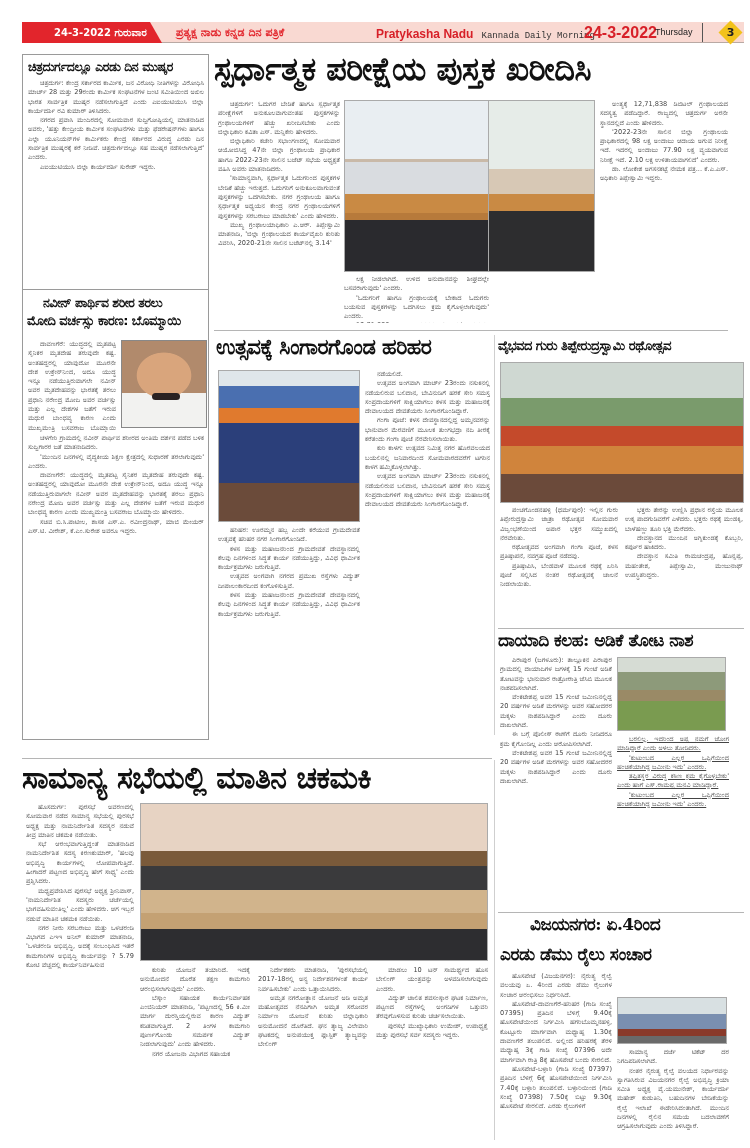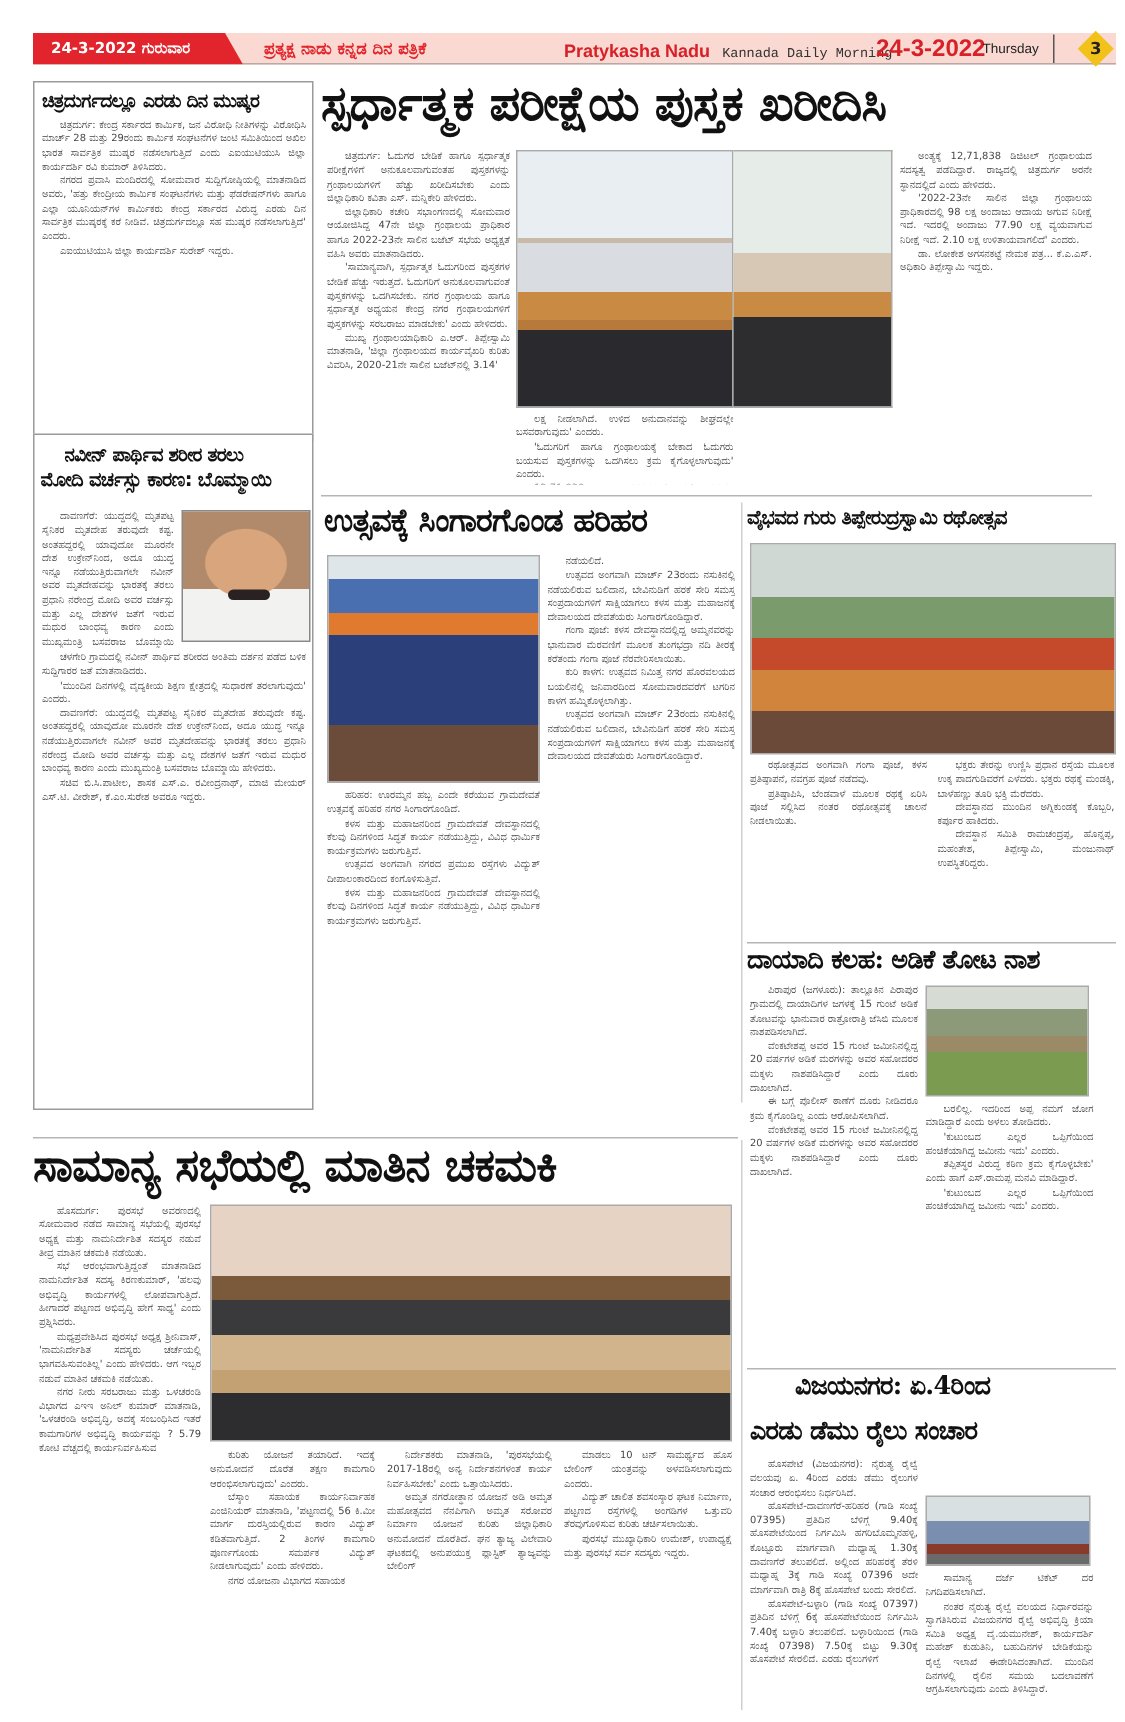--- a/index.html
+++ b/index.html
@@ -1,21 +1,21 @@
 <!DOCTYPE html>
 <html><head>
 <meta charset="utf-8">
 <style>
   * { box-sizing: border-box; margin: 0; padding: 0; }
   html, body { width: 750px; height: 1148px; background: #ffffff; overflow: hidden; }
   body { font-family: "DejaVu Sans", sans-serif; color: #222; position: relative; }
 
   
   .masthead { position: absolute; top: 22px; left: 22px; width: 722px; height: 21px; background: #f9d9d2; border-bottom: 1px solid #b9a9a4; }
-  .mh-date { position: absolute; left: 0; top: 0; height: 21px; width: 140px; background: #e2252c; color: #fff; font-weight: bold; font-size: 10px; line-height: 21px; padding-left: 12px; clip-path: polygon(0 0, 128px 0, 140px 100%, 0 100%); font-family: "DejaVu Sans", sans-serif; }
+  .mh-date { position: absolute; left: 0; top: 0; height: 21px; width: 140px; background: #e2252c; color: #fff; font-weight: bold; font-size: 10px; line-height: 21px; padding-left: 32px; clip-path: polygon(0 0, 128px 0, 140px 100%, 0 100%); font-family: "DejaVu Sans", sans-serif; }
   .mh-kn-title { position: absolute; left: 154px; top: 0; line-height: 21px; font-size: 11px; color: #e2252c; font-weight: bold; }
   .mh-en { position: absolute; left: 354px; top: 0; line-height: 21px; }
   .mh-en-name { color: #d72028; font-weight: bold; font-size: 12px; font-family: "Liberation Sans", sans-serif; }
   .mh-en-sub { color: #333; font-size: 9px; margin-left: 3px; font-family: Liberation Mono, monospace; }
   .mh-en-date { position: absolute; left: 562px; top: 0; line-height: 21px; color: #d72028; font-weight: bold; font-size: 16px; font-family: "Liberation Sans", sans-serif; }
   .mh-day { position: absolute; left: 633px; top: 0; line-height: 21px; font-size: 9px; color: #222; font-family: "Liberation Sans", sans-serif; }
   .mh-sep { position: absolute; left: 680px; top: 1px; width: 1px; height: 19px; background: #555; }
   .mh-page { position: absolute; left: 700px; top: 2px; width: 17px; height: 17px; transform: rotate(45deg); background: #f2c21b; }
   .mh-page span { display: block; transform: rotate(-45deg); text-align: center; line-height: 17px; font-size: 11px; font-weight: bold; color: #222; }
 
@@ -136,20 +136,21 @@
     <p>ಉತ್ಸವದ ಅಂಗವಾಗಿ ಮಾರ್ಚ್ 23ರಂದು ನಸುಕಿನಲ್ಲಿ ನಡೆಯಲಿರುವ ಬಲಿದಾನ, ಬೇವಿನುಡಿಗೆ ಹರಕೆ ಸೇರಿ ಸಮಸ್ತ ಸಂಪ್ರದಾಯಗಳಿಗೆ ಸಾಕ್ಷಿಯಾಗಲು ಕಳಸ ಮತ್ತು ಮಹಾಜನಕ್ಕೆ ದೇವಾಲಯದ ದೇವತೆಯರು ಸಿಂಗಾರಗೊಂಡಿದ್ದಾರೆ.</p>
   </div>
 </div>
 
 <div class="vrule" style="left:494px; top:335px; height:400px;"></div>
 
 <div>
   <div class="head small" style="left:498px; top:338px; font-size:13px;">ವೈಭವದ ಗುರು ತಿಪ್ಪೇರುದ್ರಸ್ವಾಮಿ ರಥೋತ್ಸವ</div>
   <div class="photo ph-chariot"></div>
   <div class="text" style="left:500px; top:506px; width:118px; height:94px;">
+    <p>ಪಂಚಗೊಂಡನಹಳ್ಳಿ (ಧರ್ಮಪುರ): ಇಲ್ಲಿನ ಗುರು ತಿಪ್ಪೇರುದ್ರಸ್ವಾಮಿ ಜಾತ್ರಾ ರಥೋತ್ಸವ ಸೋಮವಾರ ವಿಜೃಂಭಣೆಯಿಂದ ಅಪಾರ ಭಕ್ತರ ಸಮ್ಮುಖದಲ್ಲಿ ನೆರವೇರಿತು.</p>
     <p>ರಥೋತ್ಸವದ ಅಂಗವಾಗಿ ಗಂಗಾ ಪೂಜೆ, ಕಳಸ ಪ್ರತಿಷ್ಠಾಪನೆ, ನವಗ್ರಹ ಪೂಜೆ ನಡೆದವು.</p>
     <p>ಪ್ರತಿಷ್ಠಾಪಿಸಿ, ಬೆಂಡವಾಳೆ ಮೂಲಕ ರಥಕ್ಕೆ ಏರಿಸಿ ಪೂಜೆ ಸಲ್ಲಿಸಿದ ನಂತರ ರಥೋತ್ಸವಕ್ಕೆ ಚಾಲನೆ ನೀಡಲಾಯಿತು.</p>
   </div>
   <div class="text" style="left:625px; top:506px; width:118px; height:118px;">
     <p>ಭಕ್ತರು ತೇರನ್ನು ಉಣ್ಣಿಸಿ ಪ್ರಧಾನ ರಸ್ತೆಯ ಮೂಲಕ ಉಕ್ಕ ಪಾದಗುಡಿವರೆಗೆ ಎಳೆದರು. ಭಕ್ತರು ರಥಕ್ಕೆ ಮಂಡಕ್ಕಿ, ಬಾಳೆಹಣ್ಣು ತೂರಿ ಭಕ್ತಿ ಮೆರೆದರು.</p>
     <p>ದೇವಸ್ಥಾನದ ಮುಂದಿನ ಅಗ್ನಿಕುಂಡಕ್ಕೆ ಕೊಬ್ಬರಿ, ಕರ್ಪೂರ ಹಾಕಿದರು.</p>
     <p>ದೇವಸ್ಥಾನ ಸಮಿತಿ ರಾಮಚಂದ್ರಪ್ಪ, ಹೊನ್ನಪ್ಪ, ಮಹಂತೇಶ, ತಿಪ್ಪೇಸ್ವಾಮಿ, ಮಂಜುನಾಥ್ ಉಪಸ್ಥಿತರಿದ್ದರು.</p>
   </div>
 </div>
 
@@ -157,21 +158,21 @@
 
 <div>
   <div class="head mid" style="left:498px; top:630px; font-size:17px;">ದಾಯಾದಿ ಕಲಹ: ಅಡಿಕೆ ತೋಟ ನಾಶ</div>
   <div class="text" style="left:500px; top:656px; width:112px; height:282px;">
     <p>ಪಿರಾಪುರ (ಜಗಳೂರು): ತಾಲ್ಲೂಕಿನ ಪಿರಾಪುರ ಗ್ರಾಮದಲ್ಲಿ ದಾಯಾದಿಗಳ ಜಗಳಕ್ಕೆ 15 ಗುಂಟೆ ಅಡಿಕೆ ತೋಟವನ್ನು ಭಾನುವಾರ ರಾತ್ರೋರಾತ್ರಿ ಜೆಸಿಬಿ ಮೂಲಕ ನಾಶಪಡಿಸಲಾಗಿದೆ.</p>
     <p>ವೆಂಕಟೇಶಪ್ಪ ಅವರ 15 ಗುಂಟೆ ಜಮೀನಿನಲ್ಲಿದ್ದ 20 ವರ್ಷಗಳ ಅಡಿಕೆ ಮರಗಳನ್ನು ಅವರ ಸಹೋದರರ ಮಕ್ಕಳು ನಾಶಪಡಿಸಿದ್ದಾರೆ ಎಂದು ದೂರು ದಾಖಲಾಗಿದೆ.</p>
     <p>ಈ ಬಗ್ಗೆ ಪೊಲೀಸ್ ಠಾಣೆಗೆ ದೂರು ನೀಡಿದರೂ ಕ್ರಮ ಕೈಗೊಂಡಿಲ್ಲ ಎಂದು ಆರೋಪಿಸಲಾಗಿದೆ.</p>
     <p>ವೆಂಕಟೇಶಪ್ಪ ಅವರ 15 ಗುಂಟೆ ಜಮೀನಿನಲ್ಲಿದ್ದ 20 ವರ್ಷಗಳ ಅಡಿಕೆ ಮರಗಳನ್ನು ಅವರ ಸಹೋದರರ ಮಕ್ಕಳು ನಾಶಪಡಿಸಿದ್ದಾರೆ ಎಂದು ದೂರು ದಾಖಲಾಗಿದೆ.</p>
   </div>
   <div class="photo ph-areca"></div>
-  <div class="text" style="left:617px; top:735px; width:112px; height:203px;">
+  <div class="text" style="left:617px; top:735px; width:112px; height:203px;text-decoration:underline;">
     <p>ಬರಲಿಲ್ಲ. ಇದರಿಂದ ಅಪ್ಪ ನಮಗೆ ಜೋಗ ಮಾಡಿದ್ದಾರೆ ಎಂದು ಅಳಲು ತೋಡಿದರು.</p>
     <p>'ಕುಟುಂಬದ ಎಲ್ಲರ ಒಪ್ಪಿಗೆಯಿಂದ ಹಂಚಿಕೆಯಾಗಿದ್ದ ಜಮೀನು ಇದು' ಎಂದರು.</p>
     <p>ತಪ್ಪಿತಸ್ಥರ ವಿರುದ್ಧ ಕಠಿಣ ಕ್ರಮ ಕೈಗೊಳ್ಳಬೇಕು' ಎಂದು ಹಾಗೆ ಎಸ್.ರಾಮಪ್ಪ ಮನವಿ ಮಾಡಿದ್ದಾರೆ.</p>
     <p>'ಕುಟುಂಬದ ಎಲ್ಲರ ಒಪ್ಪಿಗೆಯಿಂದ ಹಂಚಿಕೆಯಾಗಿದ್ದ ಜಮೀನು ಇದು' ಎಂದರು.</p>
   </div>
 </div>
 
 <div class="rule" style="left:22px; top:758px; width:470px;"></div>
 
 <div>

